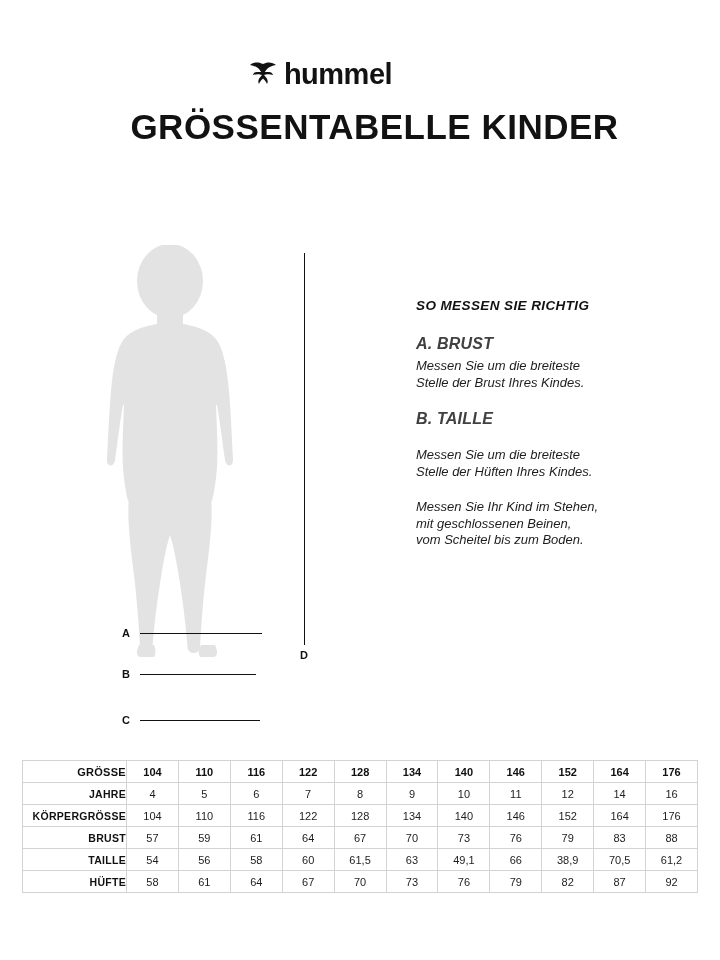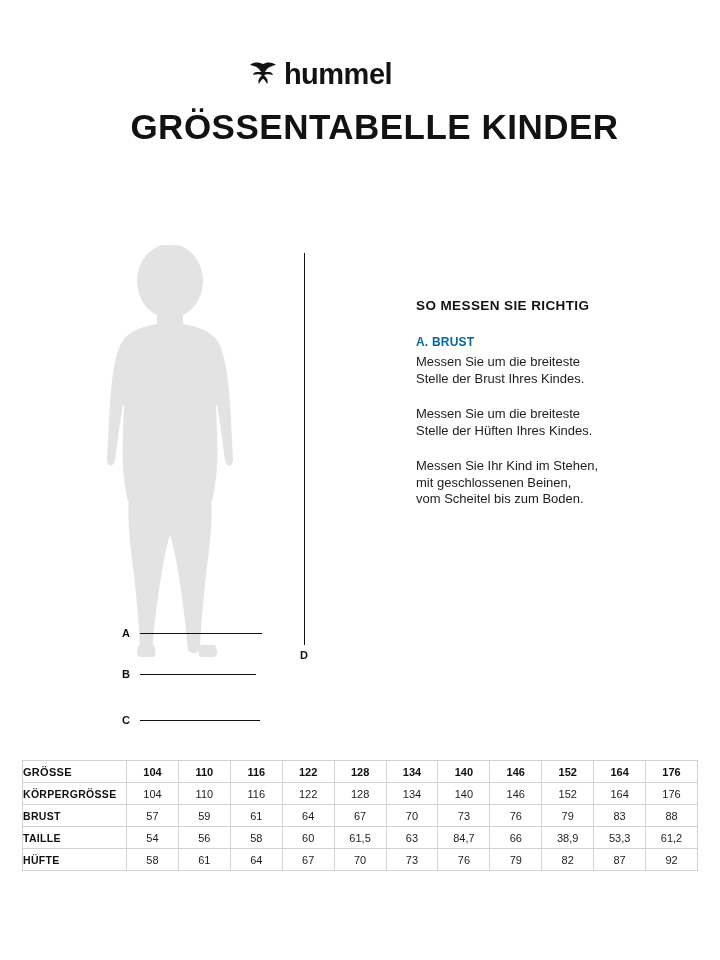--- a/index.html
+++ b/index.html
@@ -83,36 +83,37 @@
     width: 1px;
     background: #111;
   }
 
   
   .instructions {
     position: absolute;
     left: 416px;
     top: 298px;
     width: 250px;
+    font-style: italic;
   }
   .instr-title {
     font-size: 13.5px;
     font-weight: bold;
     letter-spacing: 0.4px;
     margin: 0 0 22px 0;
     color: #121212;
   }
   .instr-item { margin-bottom: 19px; }
   .instr-item:last-child { margin-bottom: 0; }
   .instr-head {
-    font-size: 12px;
+    font-size: 16px;
     font-weight: bold;
     letter-spacing: 0.2px;
     margin: 0 0 5px 0;
-    color: #0369a1;
+    color: #404040;
   }
   .instr-body {
     font-size: 13px;
     line-height: 16.5px;
     color: #1d1d1d;
     white-space: pre-line;
   }
 
   
   .table-wrap {
@@ -133,21 +134,21 @@
     font-size: 11px;
     color: #1d1d1d;
     padding: 0;
   }
   table.size-table td.rowhead {
     font-weight: bold;
     font-size: 10.5px;
     letter-spacing: 0.3px;
     color: #111;
     width: 104px;
-    text-align: left;
+    text-align: right;
   }
   table.size-table tr.head td {
     font-weight: bold;
     font-size: 11px;
     color: #111;
   }
 </style>
 </head>
 <body>
 
@@ -227,20 +228,21 @@
   <div class="instructions">
     <div class="instr-title">SO MESSEN SIE RICHTIG</div>
 
     <div class="instr-item">
       <div class="instr-head">A. BRUST</div>
       <div class="instr-body">Messen Sie um die breiteste
 Stelle der Brust Ihres Kindes.</div>
     </div>
 
     <div class="instr-item">
+      <div class="instr-head">B. TAILLE</div>
     </div>
 
     <div class="instr-item">
       <div class="instr-body">Messen Sie um die breiteste
 Stelle der Hüften Ihres Kindes.</div>
     </div>
 
     <div class="instr-item">
       <div class="instr-body">Messen Sie Ihr Kind im Stehen,
 mit geschlossenen Beinen,
@@ -259,20 +261,34 @@
           <td>122</td>
           <td>128</td>
           <td>134</td>
           <td>140</td>
           <td>146</td>
           <td>152</td>
           <td>164</td>
           <td>176</td>
         </tr>
         <tr>
+          <td class="rowhead">JAHRE</td>
+          <td>4</td>
+          <td>5</td>
+          <td>6</td>
+          <td>7</td>
+          <td>8</td>
+          <td>9</td>
+          <td>10</td>
+          <td>11</td>
+          <td>12</td>
+          <td>14</td>
+          <td>16</td>
+        </tr>
+        <tr>
           <td class="rowhead">KÖRPERGRÖSSE</td>
           <td>104</td>
           <td>110</td>
           <td>116</td>
           <td>122</td>
           <td>128</td>
           <td>134</td>
           <td>140</td>
           <td>146</td>
           <td>152</td>
@@ -294,24 +310,24 @@
           <td>88</td>
         </tr>
         <tr>
           <td class="rowhead">TAILLE</td>
           <td>54</td>
           <td>56</td>
           <td>58</td>
           <td>60</td>
           <td>61,5</td>
           <td>63</td>
-          <td>84,7</td>
+          <td>49,1</td>
           <td>66</td>
           <td>38,9</td>
-          <td>53,3</td>
+          <td>70,5</td>
           <td>61,2</td>
         </tr>
         <tr>
           <td class="rowhead">HÜFTE</td>
           <td>58</td>
           <td>61</td>
           <td>64</td>
           <td>67</td>
           <td>70</td>
           <td>73</td>

